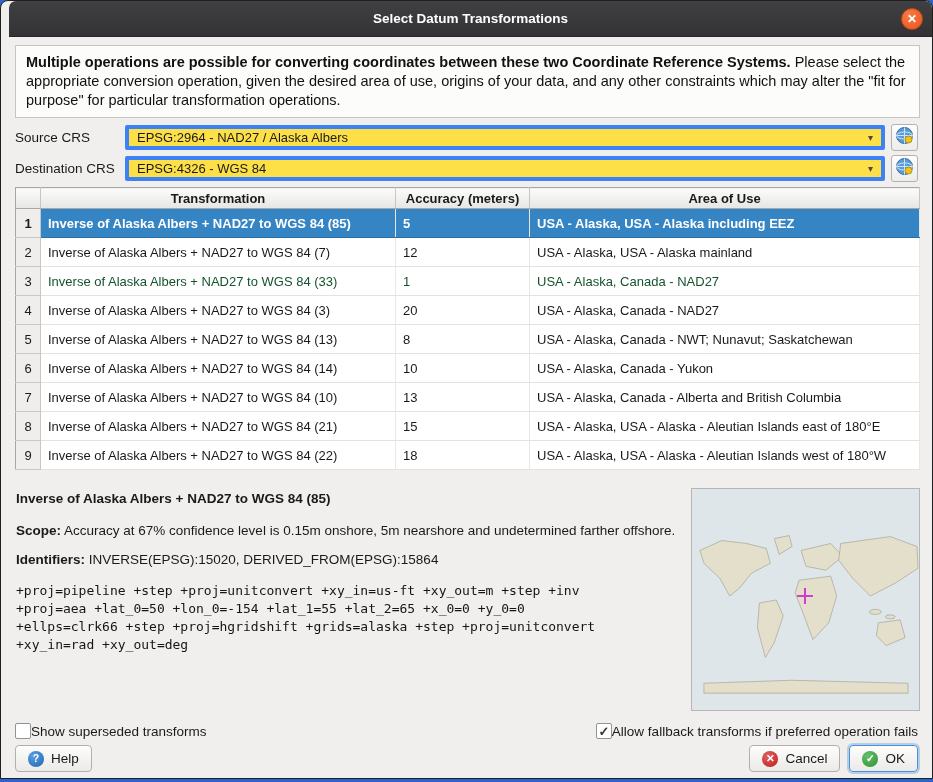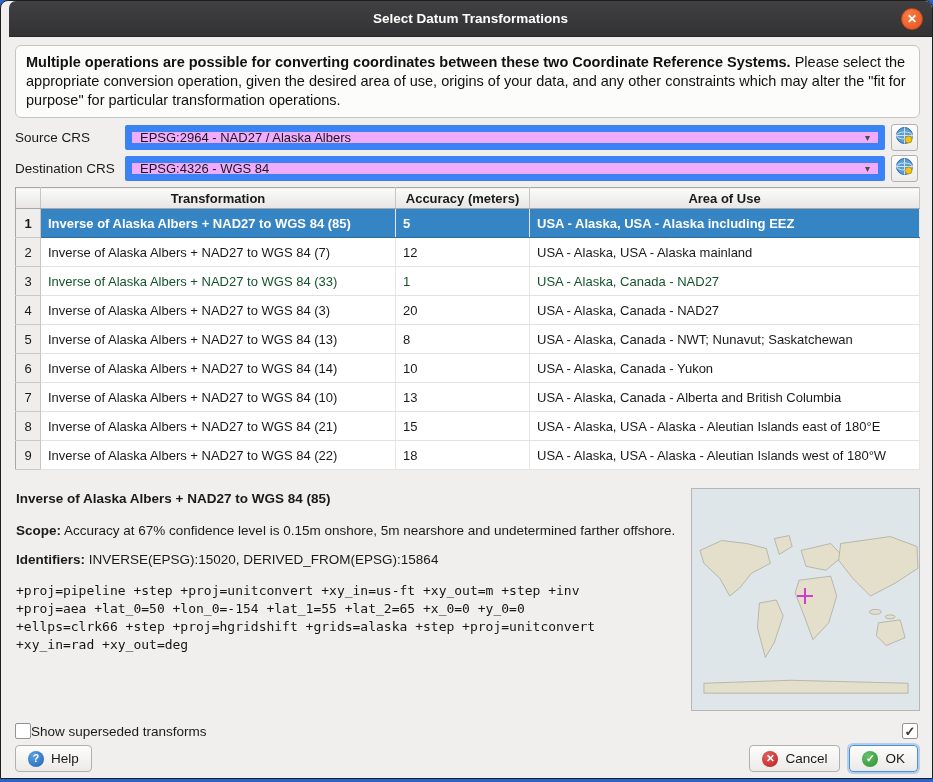--- a/index.html
+++ b/index.html
@@ -30,35 +30,35 @@
     position:absolute; right:9px; top:7px;
     width:22px; height:22px; border-radius:50%;
     background:radial-gradient(circle at 35% 30%, #f57c45, #e95420);
     display:flex; align-items:center; justify-content:center;
     cursor:pointer; border:1px solid #c64312;
   }
   .close-btn .x { color:#fff; font-size:12px; font-weight:bold; line-height:1; }
   
   .intro {
     position:absolute; left:14px; top:44px; width:905px; height:73px;
-    background:#fcfcfb; border:1px solid #c6c5c4; border-radius:6px;
+    background:#fcfcfb; border:1px solid #c6c5c4; border-radius:0;
     padding:7px 10px; font-size:14.5px; line-height:19px; color:#111;
   }
   .intro .b { font-weight:bold; }
   
   .crs-row {
     position:absolute; left:14px; right:14px; height:26px;
     display:flex; align-items:center;
   }
   .crs-row.src { top:123px; }
   .crs-row.dst { top:154px; }
   .crs-row label { width:110px; font-size:13.5px; flex:none; }
   .combo {
-    flex:1; height:25px; background:#f0abfc;
-    border:7px solid #3b82f6; border-radius:2px;
+    flex:1; height:25px; background:#fde047;
+    border:4px solid #3b82f6; border-radius:2px;
     display:flex; align-items:center; padding:0 8px;
     font-size:13px; cursor:pointer; margin-right:6px;
   }
   .combo .arrow { margin-left:auto; font-size:10px; color:#4a4a4a; }
   .crs-btn {
     width:27px; height:27px; flex:none;
     background:linear-gradient(#fdfdfd,#ececeb);
     border:1px solid #b3b2b0; border-radius:3px;
     display:flex; align-items:center; justify-content:center; cursor:pointer;
   }
@@ -299,20 +299,21 @@
   <div class="cb-group cb-left">
     <span class="checkbox">
         <span class="check">✓</span>
       </span>
     <span>Show superseded transforms</span>
   </div>
   <div class="cb-group cb-right">
     <span class="checkbox checked">
         <span class="check">✓</span>
       </span>
+    <span>Allow fallback transforms if preferred operation fails</span>
   </div>
 
   <button class="btn btn-help">
     <span class="icon-circle ic-help">?</span>
     <span>Help</span>
   </button>
   <div class="btn-row">
     <button class="btn">
       <span class="icon-circle ic-cancel">✕</span>
       <span>Cancel</span>

